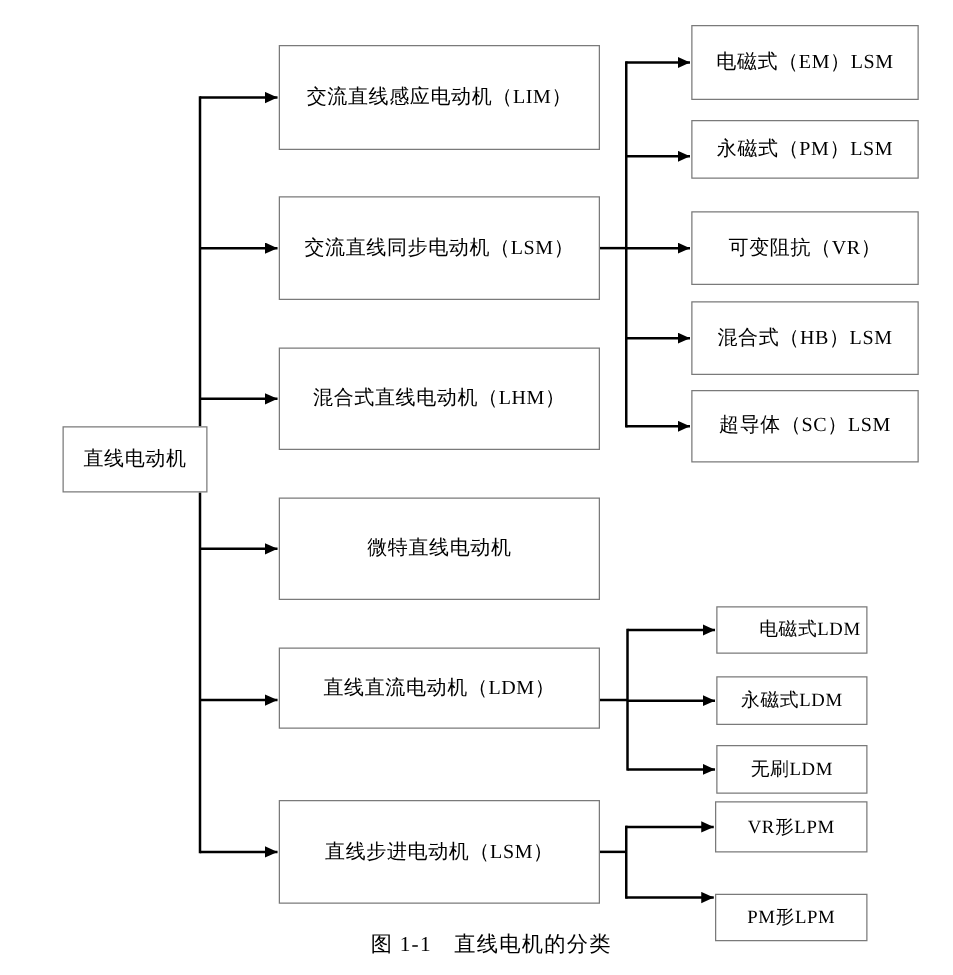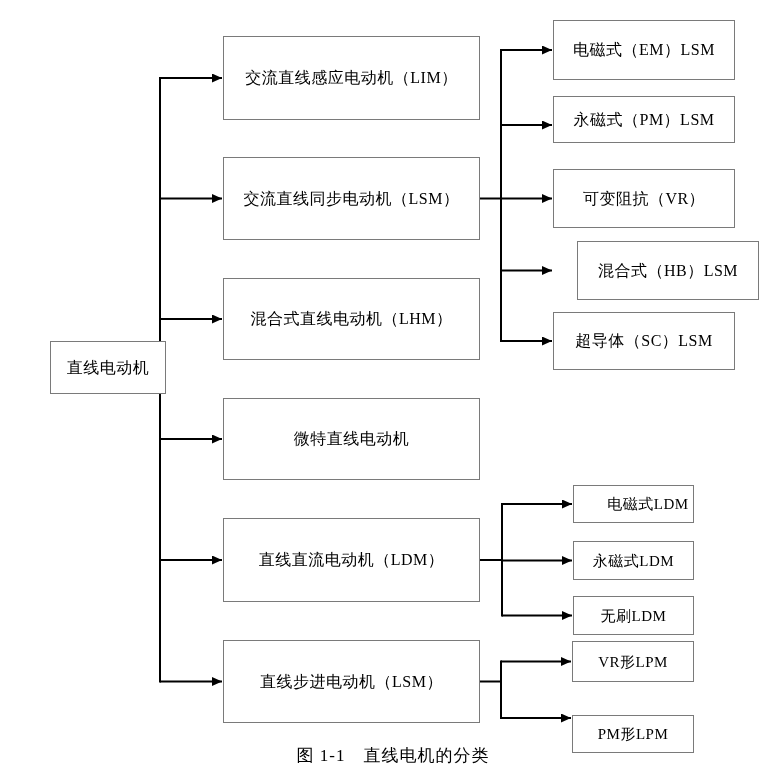--- a/index.html
+++ b/index.html
@@ -86,27 +86,27 @@
       <path d="M501 718 H571" stroke-width="2" marker-end="url(#arrow)"></path>
     </g>
   </svg>
 
   <div class="node" style="left:22px; top:341px; width:116px; height:53px;margin-left:28px;">直线电动机</div>
 
   <div class="node" style="left:223px; top:36px; width:257px; height:84px;">交流直线感应电动机（LIM）</div>
   <div class="node" style="left:223px; top:157px; width:257px; height:83px;">交流直线同步电动机（LSM）</div>
   <div class="node" style="left:223px; top:278px; width:257px; height:82px;">混合式直线电动机（LHM）</div>
   <div class="node" style="left:223px; top:398px; width:257px; height:82px;">微特直线电动机</div>
-  <div class="node" style="left:223px; top:518px; width:257px; height:84px;">直线直流电动机（LDM）</div>
+  <div class="node" style="left:223px; top:518px; width:257px; height:65px;">直线直流电动机（LDM）</div>
   <div class="node" style="left:223px; top:640px; width:257px; height:83px;">直线步进电动机（LSM）</div>
 
   <div class="node" style="left:553px; top:20px; width:182px; height:60px;">电磁式（EM）LSM</div>
   <div class="node" style="left:553px; top:96px; width:182px; height:47px;">永磁式（PM）LSM</div>
   <div class="node" style="left:553px; top:169px; width:182px; height:59px;">可变阻抗（VR）</div>
-  <div class="node" style="left:577px; top:241px; width:182px; height:59px;">混合式（HB）LSM</div>
+  <div class="node" style="left:553px; top:241px; width:182px; height:59px;">混合式（HB）LSM</div>
   <div class="node" style="left:553px; top:312px; width:182px; height:58px;">超导体（SC）LSM</div>
 
   <div class="node small" style="left:573px; top:485px; width:121px; height:38px;padding-left:29px;">电磁式LDM</div>
   <div class="node small" style="left:573px; top:541px; width:121px; height:39px;">永磁式LDM</div>
   <div class="node small" style="left:573px; top:596px; width:121px; height:39px;">无刷LDM</div>
 
   <div class="node small" style="left:572px; top:641px; width:122px; height:41px;">VR形LPM</div>
   <div class="node small" style="left:572px; top:699px; width:122px; height:38px;margin-top:16px;">PM形LPM</div>
 
   <div class="caption">图 1-1　直线电机的分类</div>

